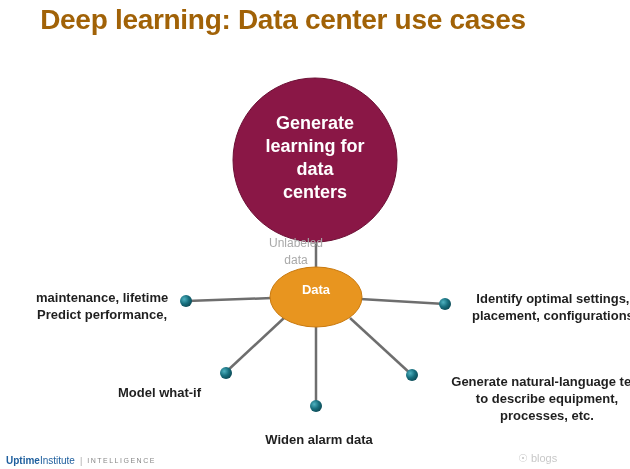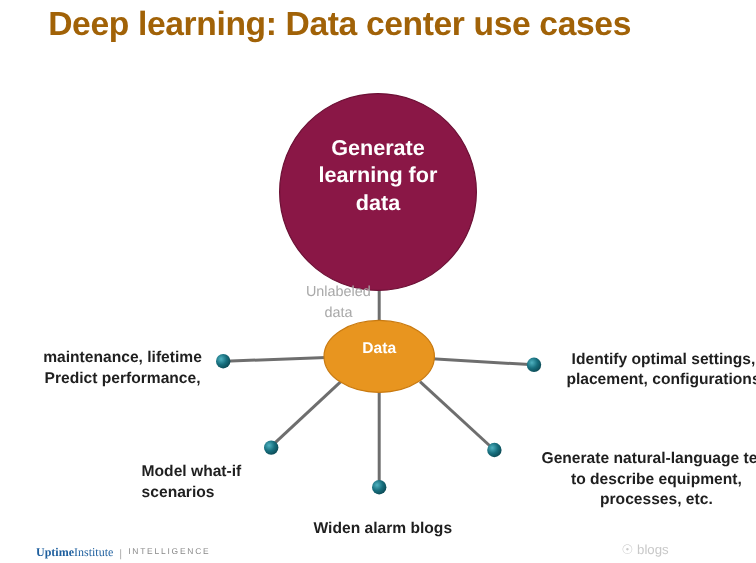--- a/index.html
+++ b/index.html
@@ -19,26 +19,26 @@
     }
     .hub-text {
       position: absolute; color: #ffffff; font-weight: bold; text-align: center;
     }
     .main-text { left: 240px; top: 112px; width: 150px; font-size: 18px; line-height: 23px; }
     .dl-text { left: 270px; top: 281px; width: 92px; font-size: 13px; line-height: 17px; }
     .unlabeled {
       position: absolute; left: 226px; top: 235px; width: 84px; text-align: right;
       color: #a9a9a9; font-size: 12px; line-height: 17px;
     }
-    .unlabeled span { display: block; text-align: center; width: 64px; margin-left: 24px; }
+    .unlabeled span { display: block; text-align: center; width: 64px; margin-left: 38px; }
     .footer-logo {
       position: absolute; left: 6px; top: 455px; font-size: 9px; color: #555;
       display: flex; align-items: center; white-space: nowrap;
     }
-    .footer-logo .brand { font-family: Liberation Serif, serif; color: #1e5f9e; font-size: 10px; margin-left: 24px; }
+    .footer-logo .brand { font-family: Liberation Sans, sans-serif; color: #1e5f9e; font-size: 10px; }
     .footer-logo .brand b { font-weight: bold; }
     .footer-logo .sep { color: #aaa; margin: 0 5px; }
     .footer-logo .intel { letter-spacing: 1.5px; font-size: 7px; color: #888; }
     .watermark {
       position: absolute; left: 518px; top: 452px; font-size: 11px; color: #c8c8c8; white-space: nowrap;
     }
   </style>
 </head>
 <body>
 
@@ -69,20 +69,21 @@
   <circle cx="445" cy="304" r="6" fill="url(#nodeGrad)"></circle>
   <circle cx="226" cy="373" r="6" fill="url(#nodeGrad)"></circle>
   <circle cx="316" cy="406" r="6" fill="url(#nodeGrad)"></circle>
   <circle cx="412" cy="375" r="6" fill="url(#nodeGrad)"></circle>
 </svg>
 
 <div class="hub-text main-text">
   <div>Generate</div>
   <div>learning for</div>
   <div>data</div>
+  <div>centers</div>
 </div>
 
 <div class="unlabeled">
   <span>Unlabeled</span>
   <span>data</span>
 </div>
 
 <div class="hub-text dl-text">
   <div>Data</div>
 </div>
@@ -92,25 +93,24 @@
   <div>Predict performance,</div>
 </div>
 
 <div class="lbl" style="left:472px; top:290px; text-align:center;">
   <div>Identify optimal settings,</div>
   <div>placement, configurations</div>
 </div>
 
 <div class="lbl" style="left:118px; top:384px; width:92px; ">
   <div>Model what-if</div>
-  <div>scenarios</div>
 </div>
 
 <div class="lbl" style="left:252px; top:431px; width:134px; text-align:center;">
-  <div>Widen alarm blogs</div>
+  <div>Widen alarm data</div>
 </div>
 
 <div class="lbl" style="left:442px; top:373px; width:210px; text-align:center;">
   <div>Generate natural-language text</div>
   <div>to describe equipment,</div>
   <div>processes, etc.</div>
 </div>
 
 <div class="footer-logo">
   <span class="brand"><b>Uptime</b><span>Institute</span></span>

